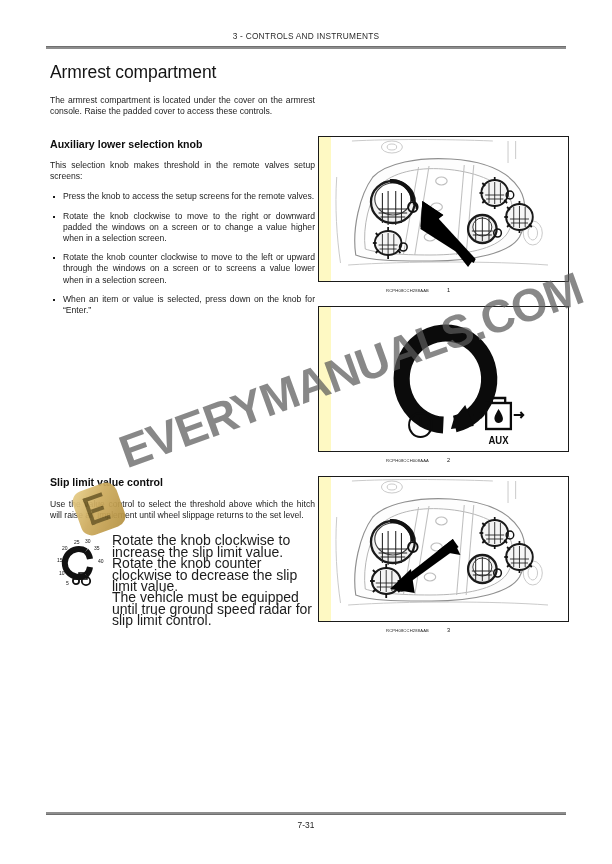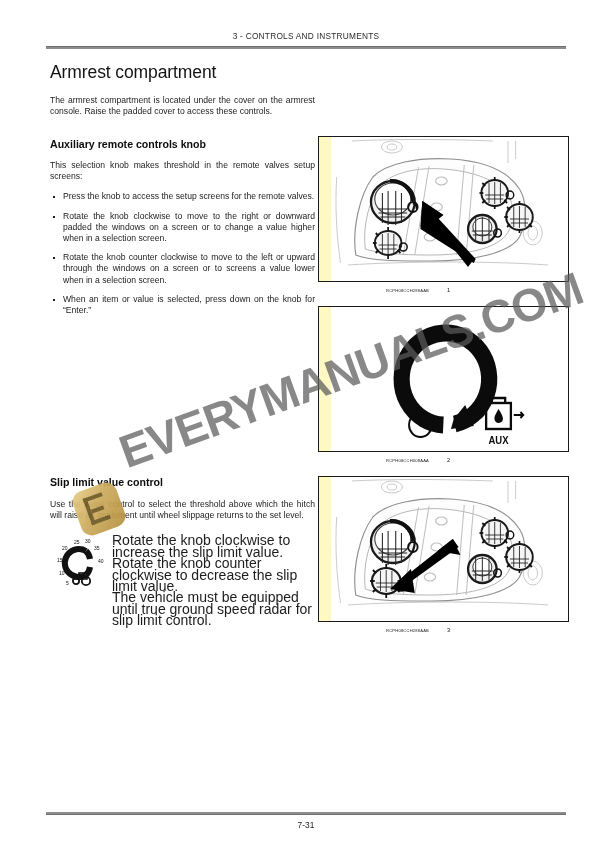--- a/index.html
+++ b/index.html
@@ -234,21 +234,21 @@
   <div class="running-head">3 - CONTROLS AND INSTRUMENTS</div>
   <div class="header-rule"></div>
 
   <div class="doc-title">Armrest compartment</div>
 
   <div class="col-left" style="top:95px;">
     <p class="para">The armrest compartment is located under the cover on the armrest console. Raise the padded cover to access these controls.</p>
   </div>
 
   <div class="col-left" style="top:138px;">
-    <div class="subhead">Auxiliary remote controls knob</div>
+    <div class="subhead">Auxiliary lower selection knob</div>
     <p class="para" style="margin-top:10px;">This selection knob makes threshold in the remote valves setup screens:</p>
     <ul class="bullets" style="margin-top:9px;">
       <li>Press the knob to access the setup screens for the remote valves.</li>
       <li>Rotate the knob clockwise to move to the right or downward padded the windows on a screen or to change a value higher when in a selection screen.</li>
       <li>Rotate the knob counter clockwise to move to the left or upward through the windows on a screen or to screens a value lower when in a selection screen.</li>
       <li>When an item or value is selected, press down on the knob for “Enter.”</li>
     </ul>
   </div>
 
   <div class="col-left" style="top:476px;">

